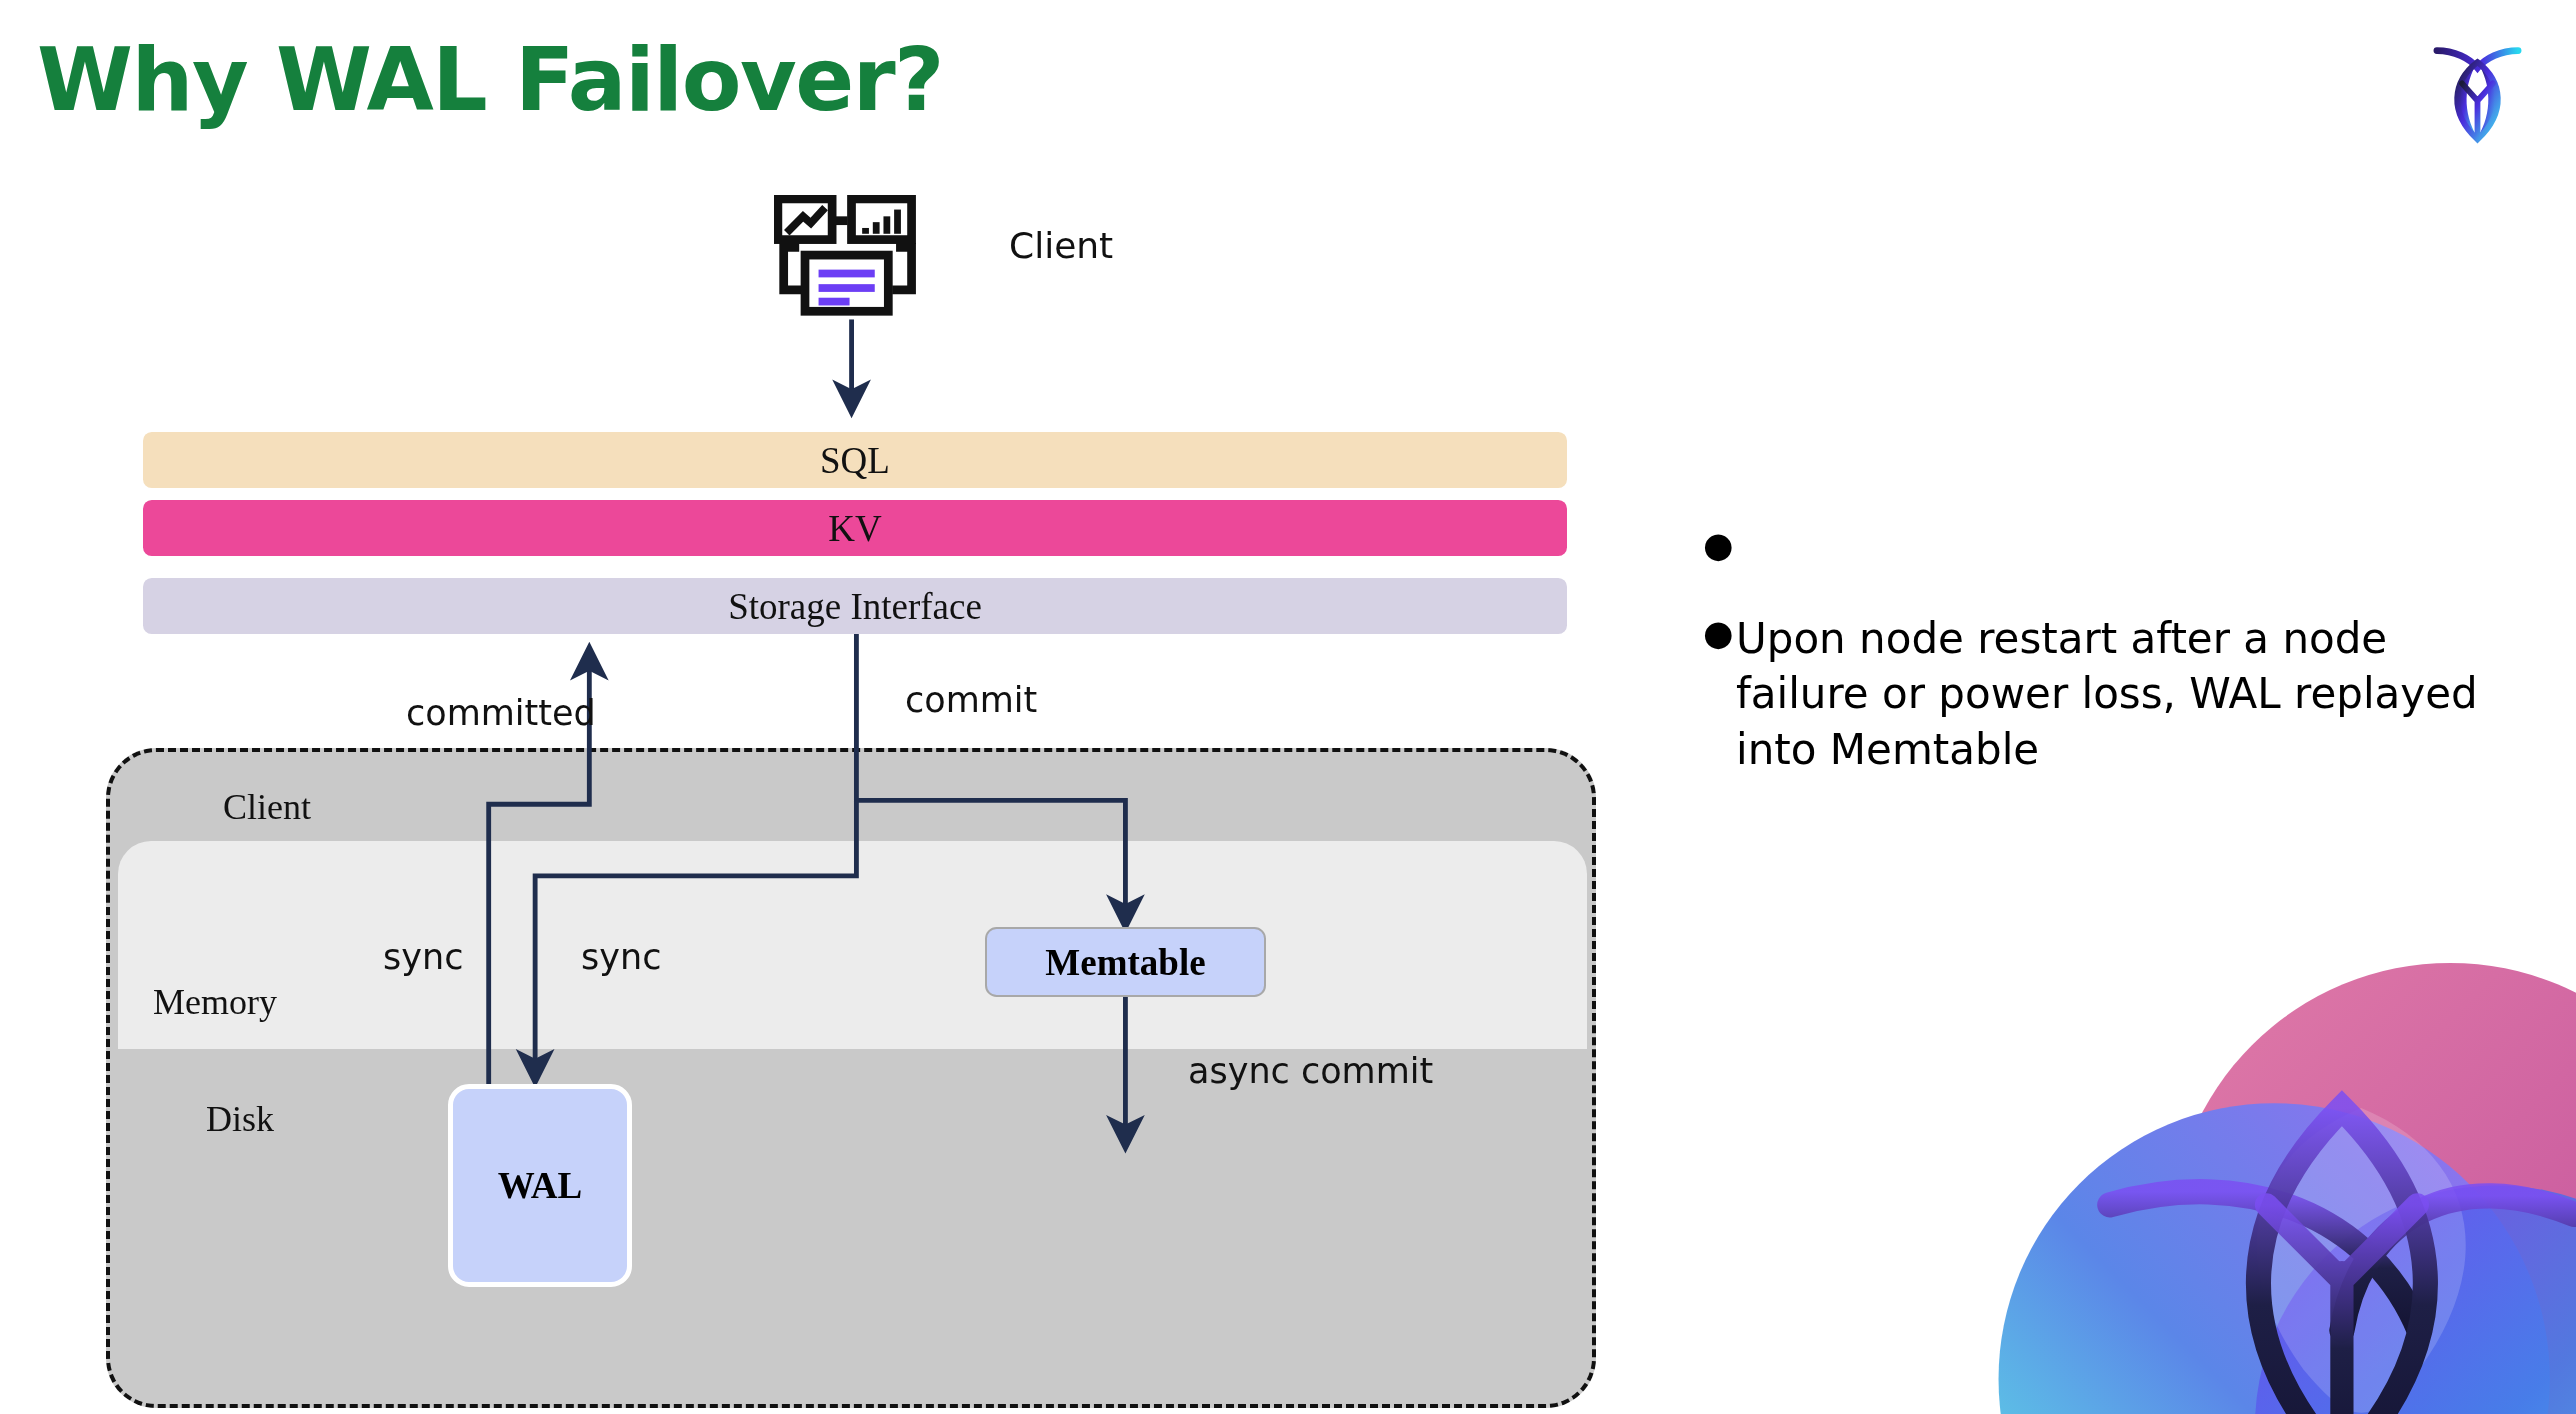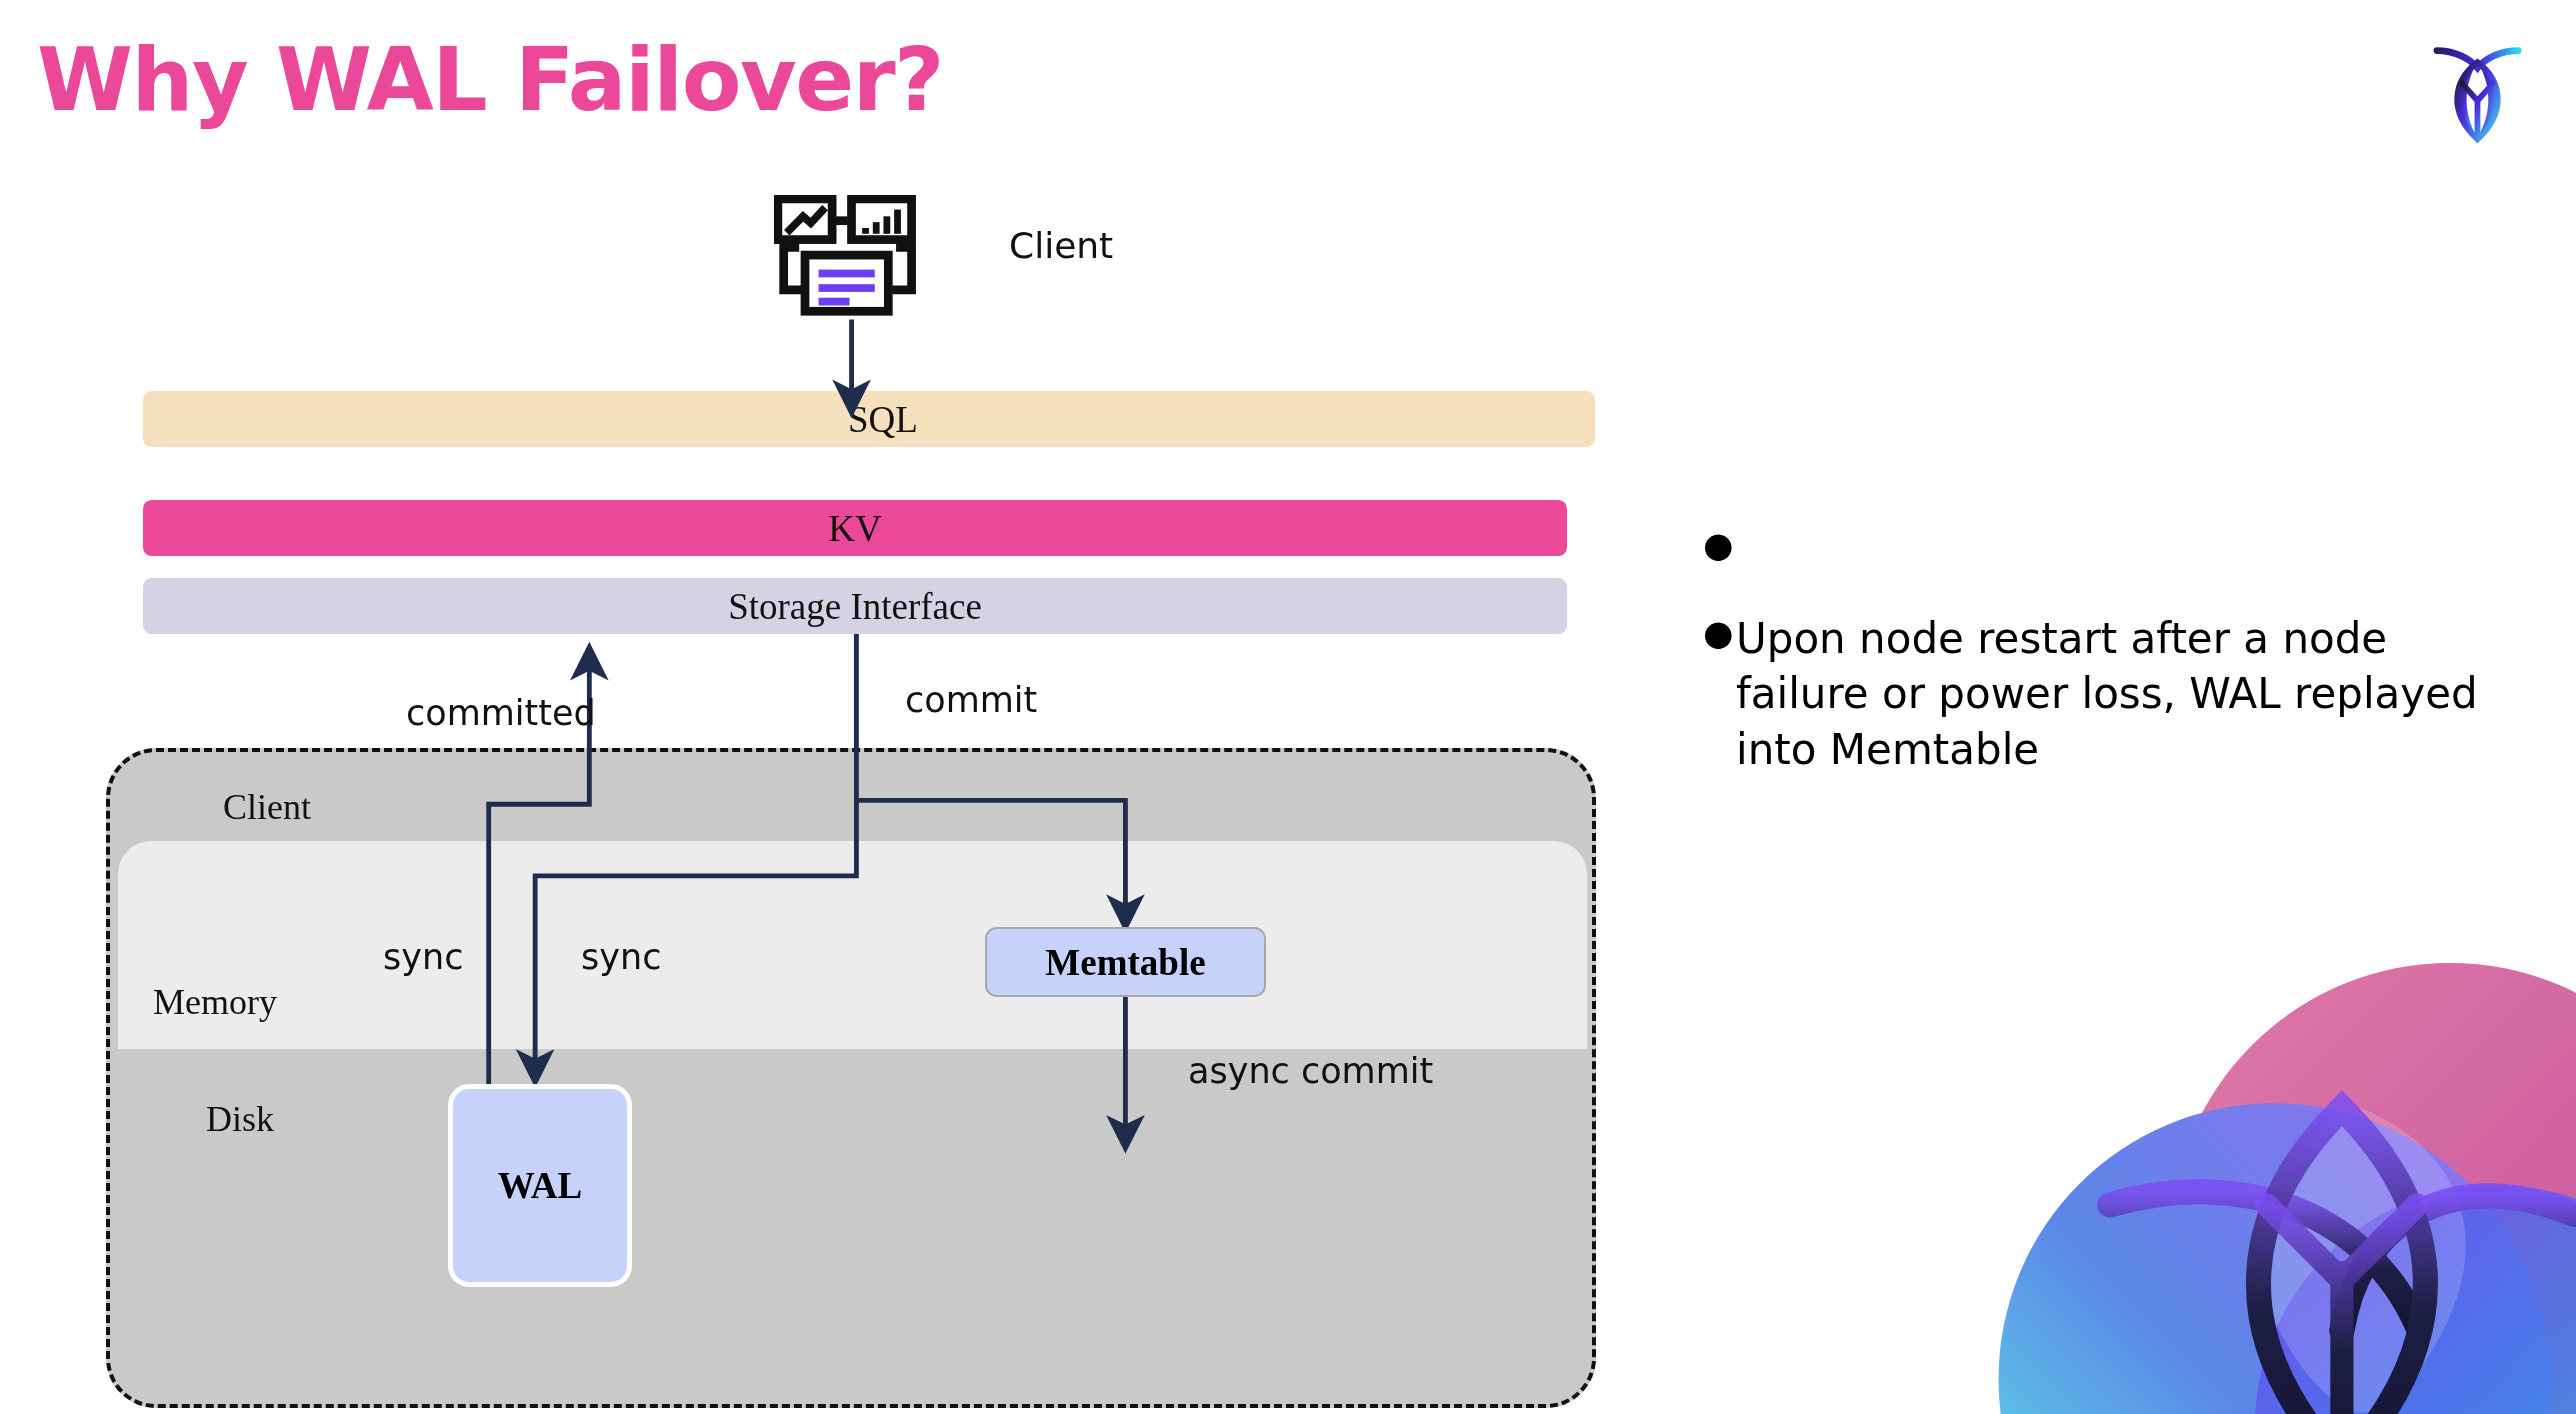--- a/index.html
+++ b/index.html
@@ -3,40 +3,40 @@
 <meta charset="utf-8">
 <style>
   html,body{margin:0;padding:0;background:#fff;}
   body{width:2576px;height:1415px;overflow:hidden;position:relative;
        font-family:"Liberation Sans", sans-serif;}
 
   #slide{position:absolute;left:0;top:0;width:2576px;height:1415px;background:#ffffff;overflow:hidden;}
 
   
   #title{position:absolute;left:37px;top:35px;font-family:"DejaVu Sans", sans-serif;
-         font-weight:bold;font-size:87px;letter-spacing:-1.5px;color:#ec4899;line-height:1.05;
+         font-weight:bold;font-size:87px;letter-spacing:-1.5px;color:#15803d;line-height:1.05;
          white-space:nowrap;}
 
   
   #logo{position:absolute;left:2425px;top:37px;width:105px;height:116px;}
 
   
   #deco{position:absolute;left:1955px;top:924px;width:621px;height:491px;overflow:hidden;
         pointer-events:none;}
 
   
   #client-icon{position:absolute;left:774px;top:195px;width:155px;height:126px;}
   #client-label{position:absolute;left:1009px;top:225px;font-size:36px;color:#111;
                 font-family:"DejaVu Sans", sans-serif;}
 
   
   .bar{position:absolute;left:143px;width:1424px;height:56px;border-radius:8.7px;
        display:flex;align-items:center;justify-content:center;
        font-family:"Liberation Serif", serif;font-size:37px;color:#111;}
-  #bar-sql{top:391px;background:#f5dfbc;padding-left:28px;}
+  #bar-sql{top:432px;background:#f5dfbc;}
   #bar-kv{top:500px;background:#ec4899;}
   #bar-storage{top:578px;background:#d6d2e4;}
 
   
   #pebble{position:absolute;left:106px;top:748px;width:1490px;height:660px;
           background:#c9c9c9;border:4.8px dashed #111;border-radius:50px;box-sizing:border-box;}
   #pebble-label{position:absolute;left:223px;top:786px;font-family:"Liberation Serif", serif;
                 font-size:36px;color:#111;}
   #memory-band{position:absolute;left:118px;top:841px;width:1469px;height:208px;
                background:#ececec;border-radius:33px 33px 0 0;}

